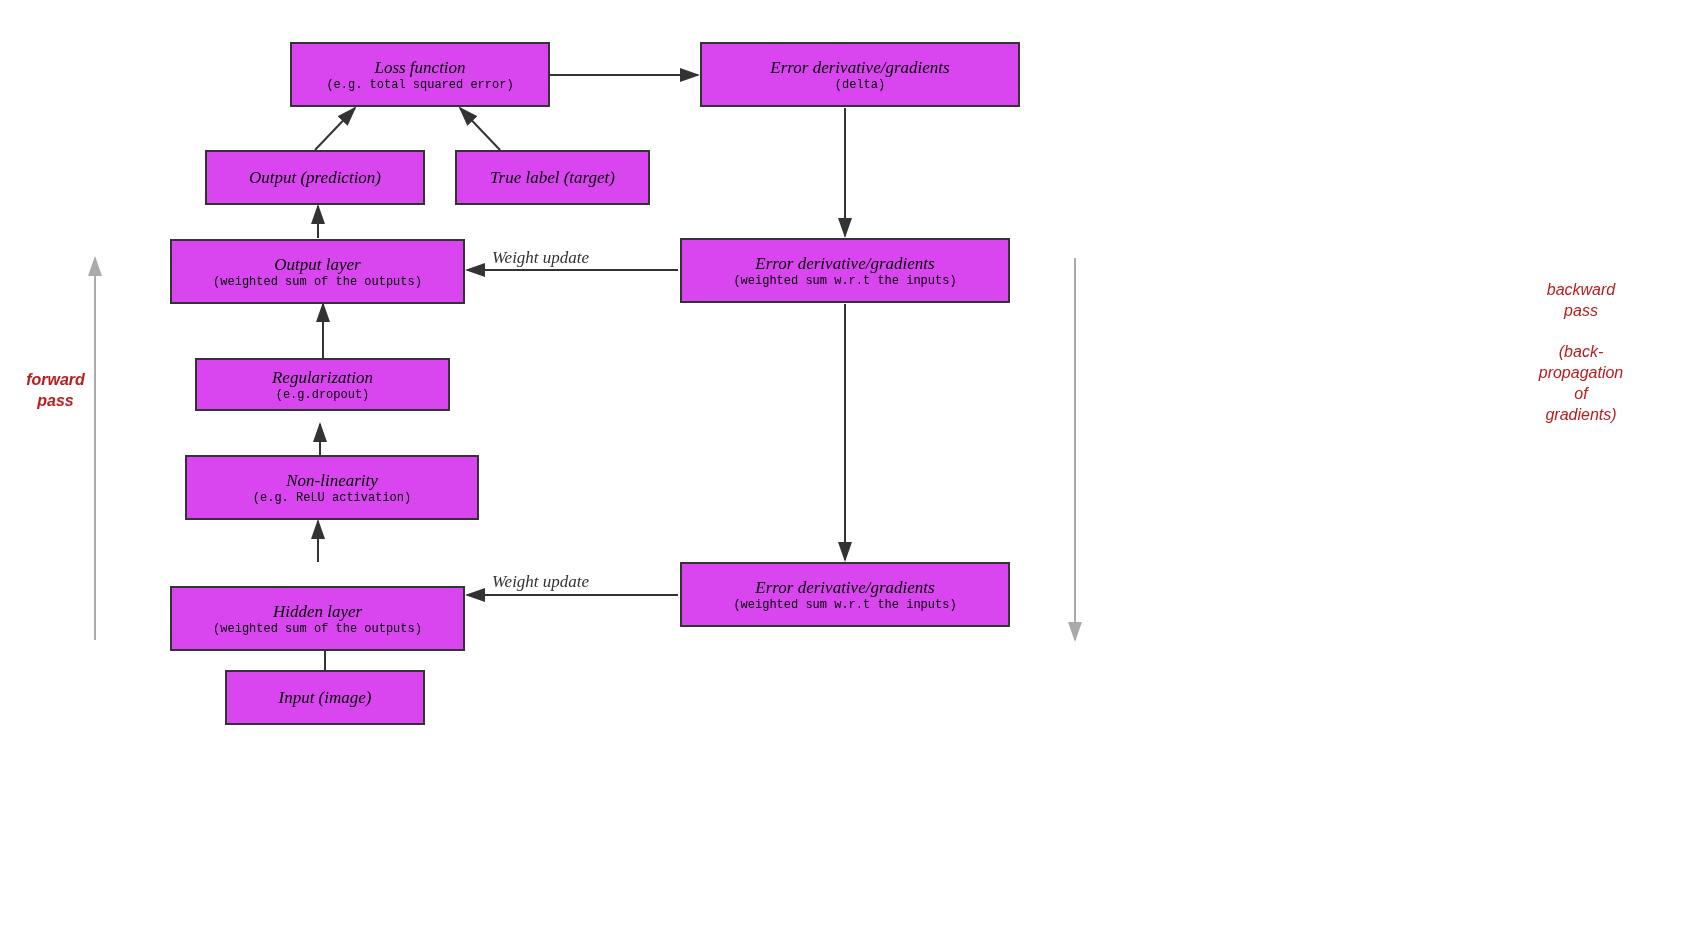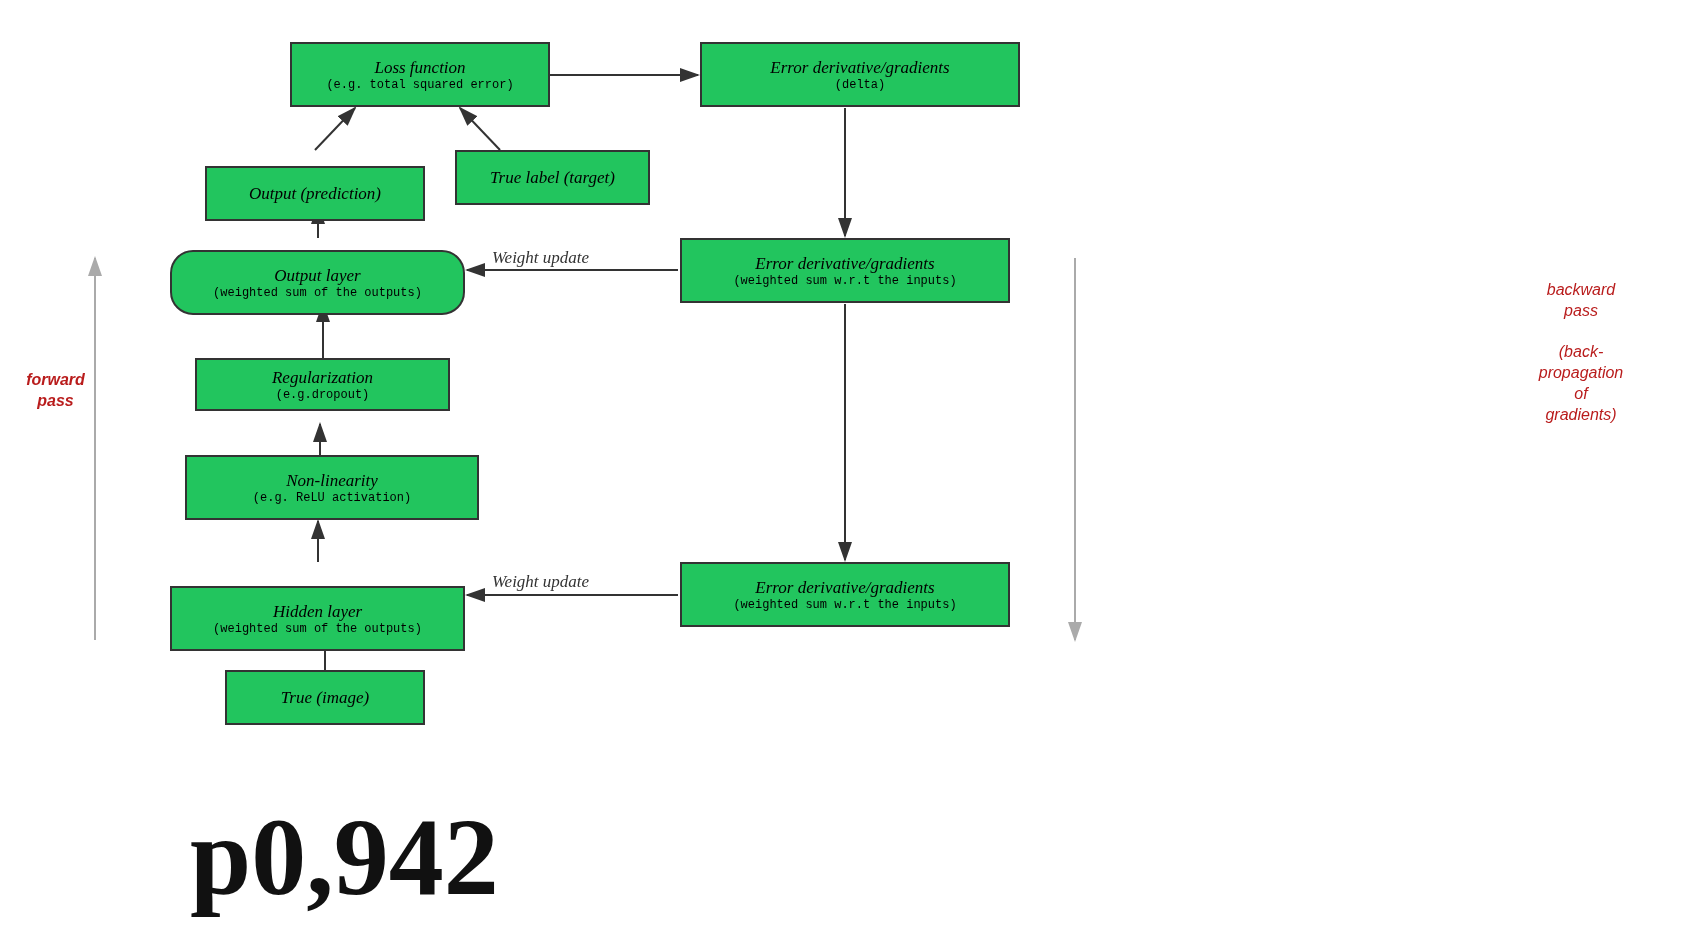--- a/index.html
+++ b/index.html
@@ -17,21 +17,21 @@
       top: 0;
       left: 0;
       width: 1701px;
       height: 941px;
     }
 
     
     .box {
       position: absolute;
       border: 2px solid #333;
-      background: #22c55e;
+      background: #d946ef;
       text-align: center;
       display: flex;
       flex-direction: column;
       align-items: center;
       justify-content: center;
       padding: 6px 10px;
     }
 
     .box .title {
       font-style: italic;
@@ -143,29 +143,29 @@
   <div class="box" style="left:290px; top:42px; width:260px; height:65px;">
     <span class="title">Loss function</span>
     <span class="subtitle">(e.g. total squared error)</span>
   </div>
 
   <div class="box" style="left:700px; top:42px; width:320px; height:65px;">
     <span class="title">Error derivative/gradients</span>
     <span class="subtitle">(delta)</span>
   </div>
 
-  <div class="box" style="left:205px; top:150px; width:220px; height:55px;margin-top:16px;">
+  <div class="box" style="left:205px; top:150px; width:220px; height:55px;">
     <span class="title">Output (prediction)</span>
   </div>
 
   <div class="box" style="left:455px; top:150px; width:195px; height:55px;">
     <span class="title">True label (target)</span>
   </div>
 
-  <div class="box" style="left:170px; top:250px; width:295px; height:65px;border-radius:23px;">
+  <div class="box" style="left:170px; top:239px; width:295px; height:65px;">
     <span class="title">Output layer</span>
     <span class="subtitle">(weighted sum of the outputs)</span>
   </div>
 
   <div class="box" style="left:680px; top:238px; width:330px; height:65px;">
     <span class="title">Error derivative/gradients</span>
     <span class="subtitle">(weighted sum w.r.t the inputs)</span>
   </div>
 
   <div class="box" style="left:195px; top:358px; width:255px; height:53px;">
@@ -182,37 +182,34 @@
     <span class="title">Hidden layer</span>
     <span class="subtitle">(weighted sum of the outputs)</span>
   </div>
 
   <div class="box" style="left:680px; top:562px; width:330px; height:65px;">
     <span class="title">Error derivative/gradients</span>
     <span class="subtitle">(weighted sum w.r.t the inputs)</span>
   </div>
 
   <div class="box" style="left:225px; top:670px; width:200px; height:55px;">
-    <span class="title">True (image)</span>
+    <span class="title">Input (image)</span>
   </div>
 
   <div class="weight-update-text" style="left:492px; top:248px;">
     <span>Weight update</span>
   </div>
 
   <div class="weight-update-text" style="left:492px; top:572px;">
     <span>Weight update</span>
   </div>
 
 
   <div class="side-label" style="left: 18px; top: 370px; width: 75px; font-weight: bold;">
     <span>forward<br>pass</span>
   </div>
 
   <div class="side-label" style="right: 60px; top: 280px; width: 120px; text-align: center;">
     <span>backward<br>pass<br><br>(back-<br>propagation<br>of<br>gradients)</span>
   </div>
 
-  <div class="handwritten" style="position:absolute; bottom:20px; left:190px; font-size:110px; font-family:'Segoe Script','Bradley Hand',cursive; color:#111; font-weight:bold;">
-    <span>p0,942</span>
-  </div>
 
 </div>
 
 </body></html>

